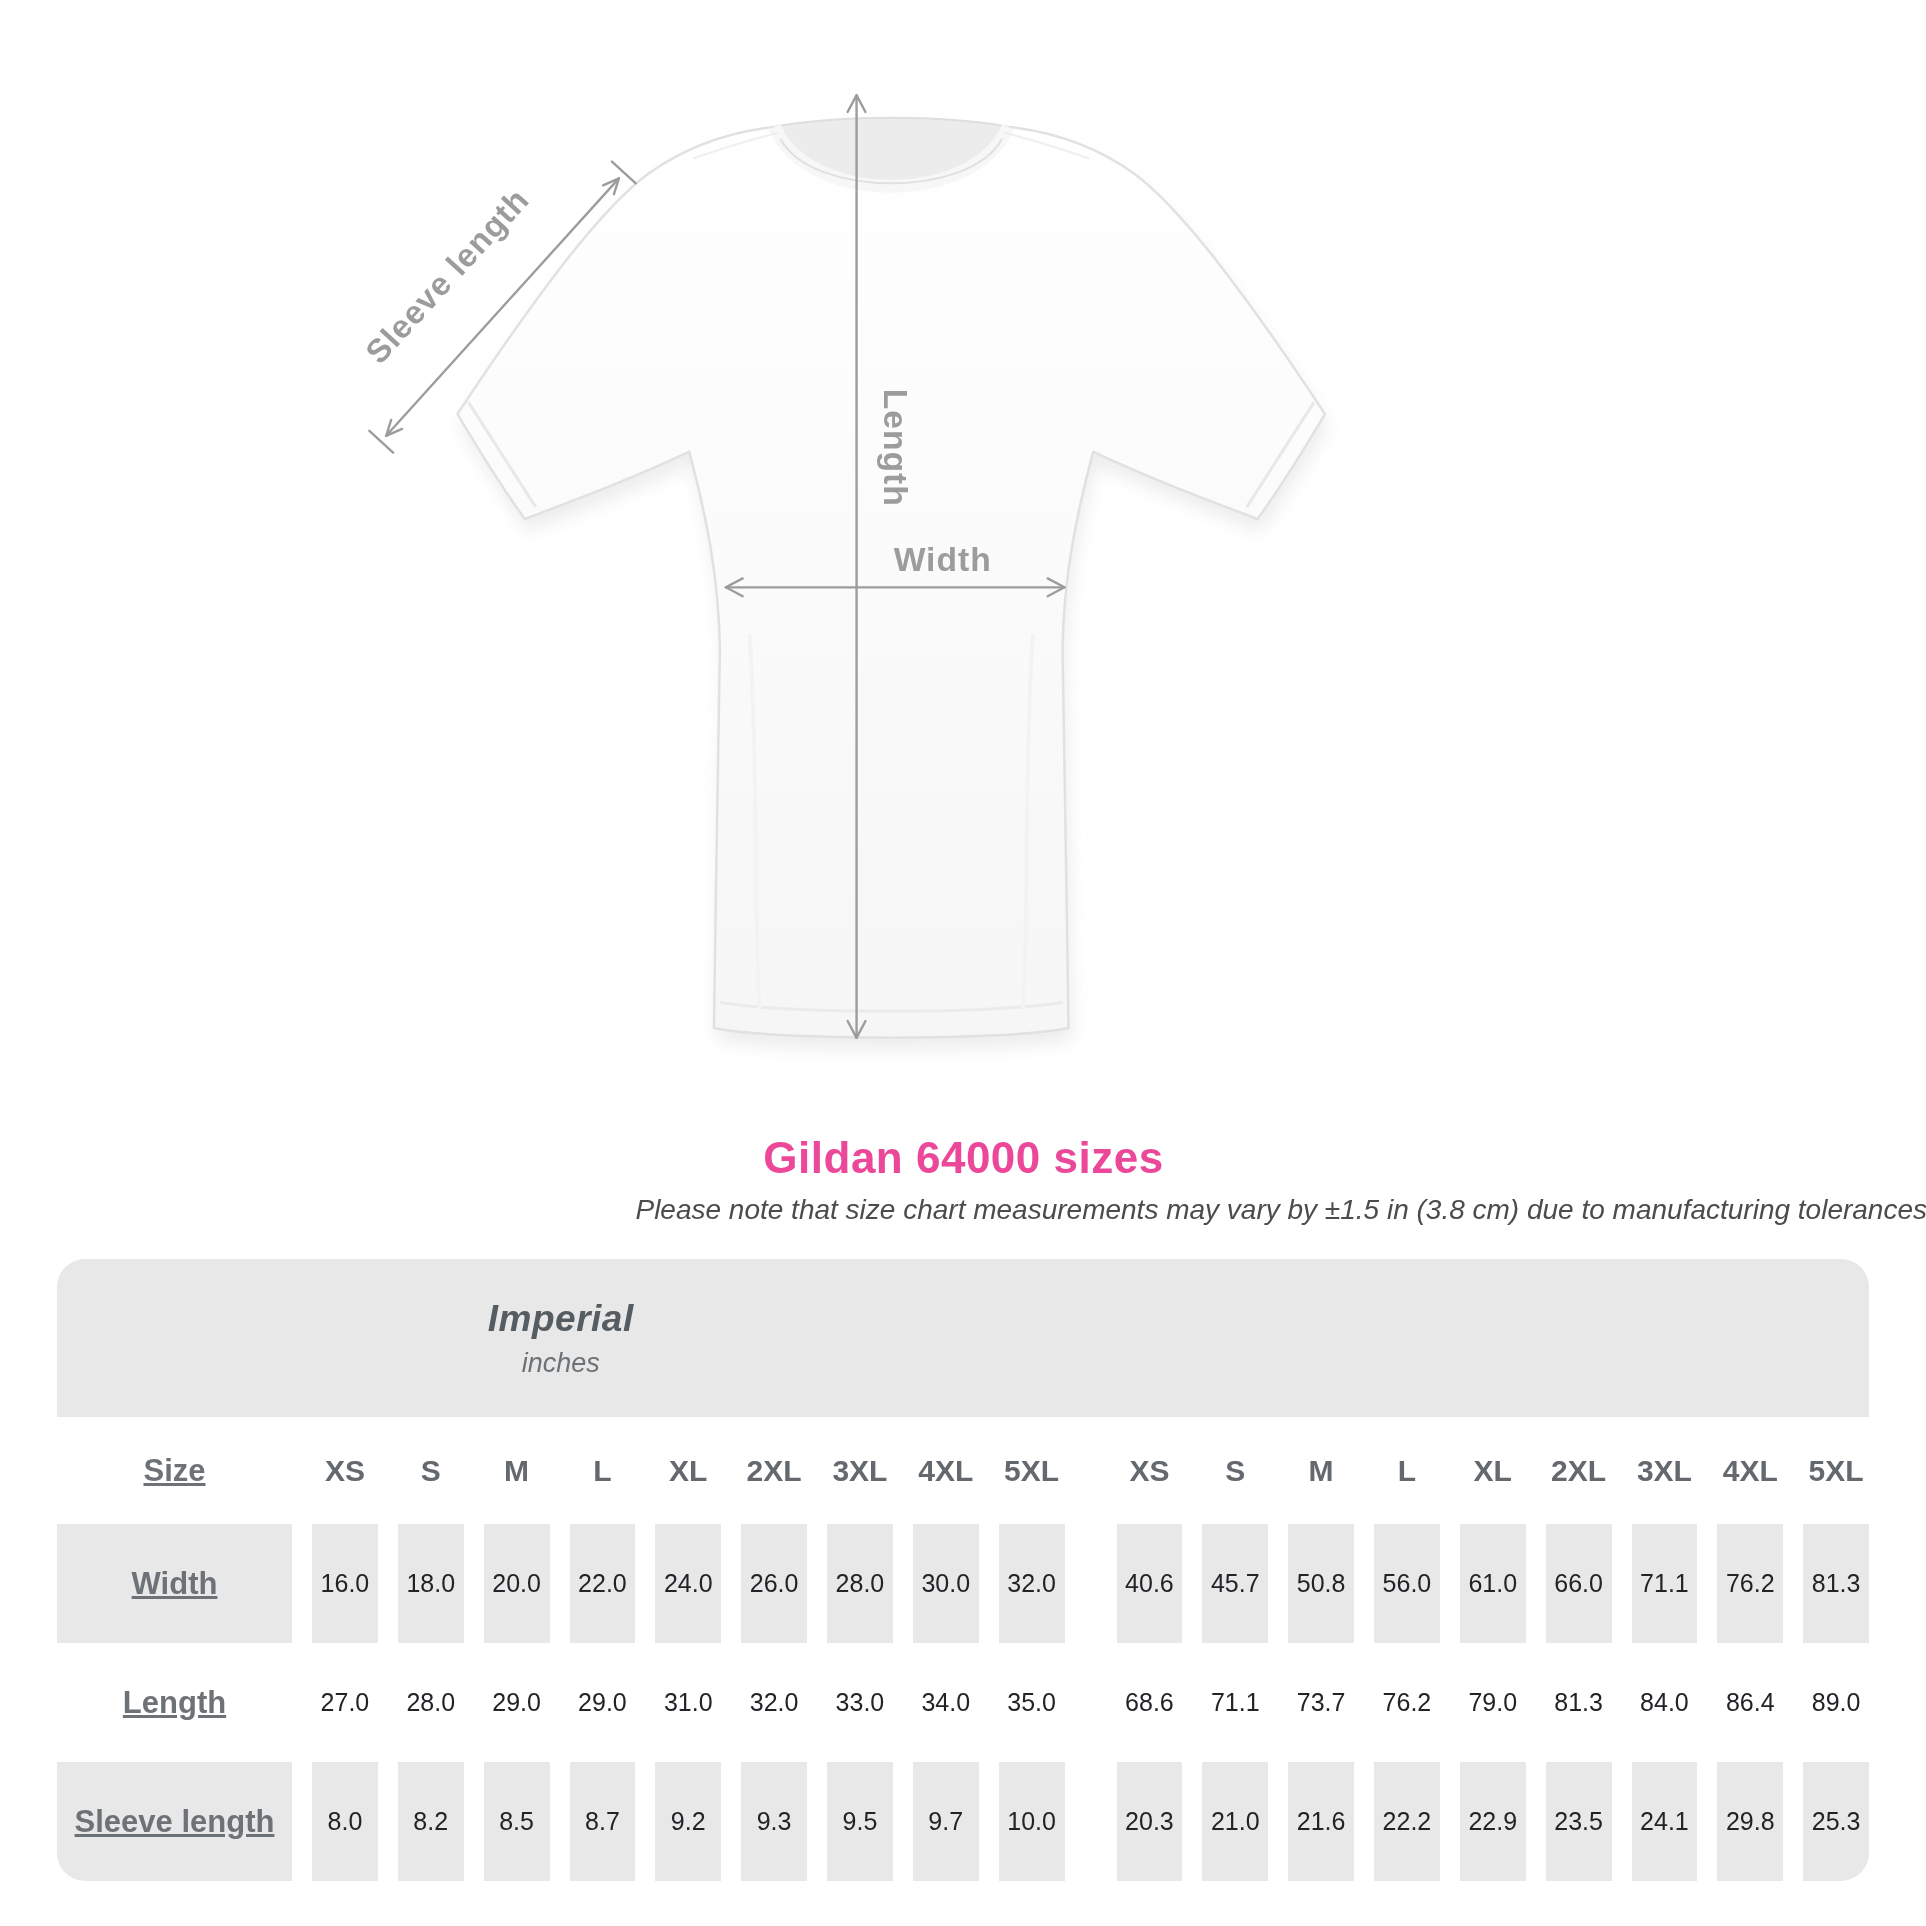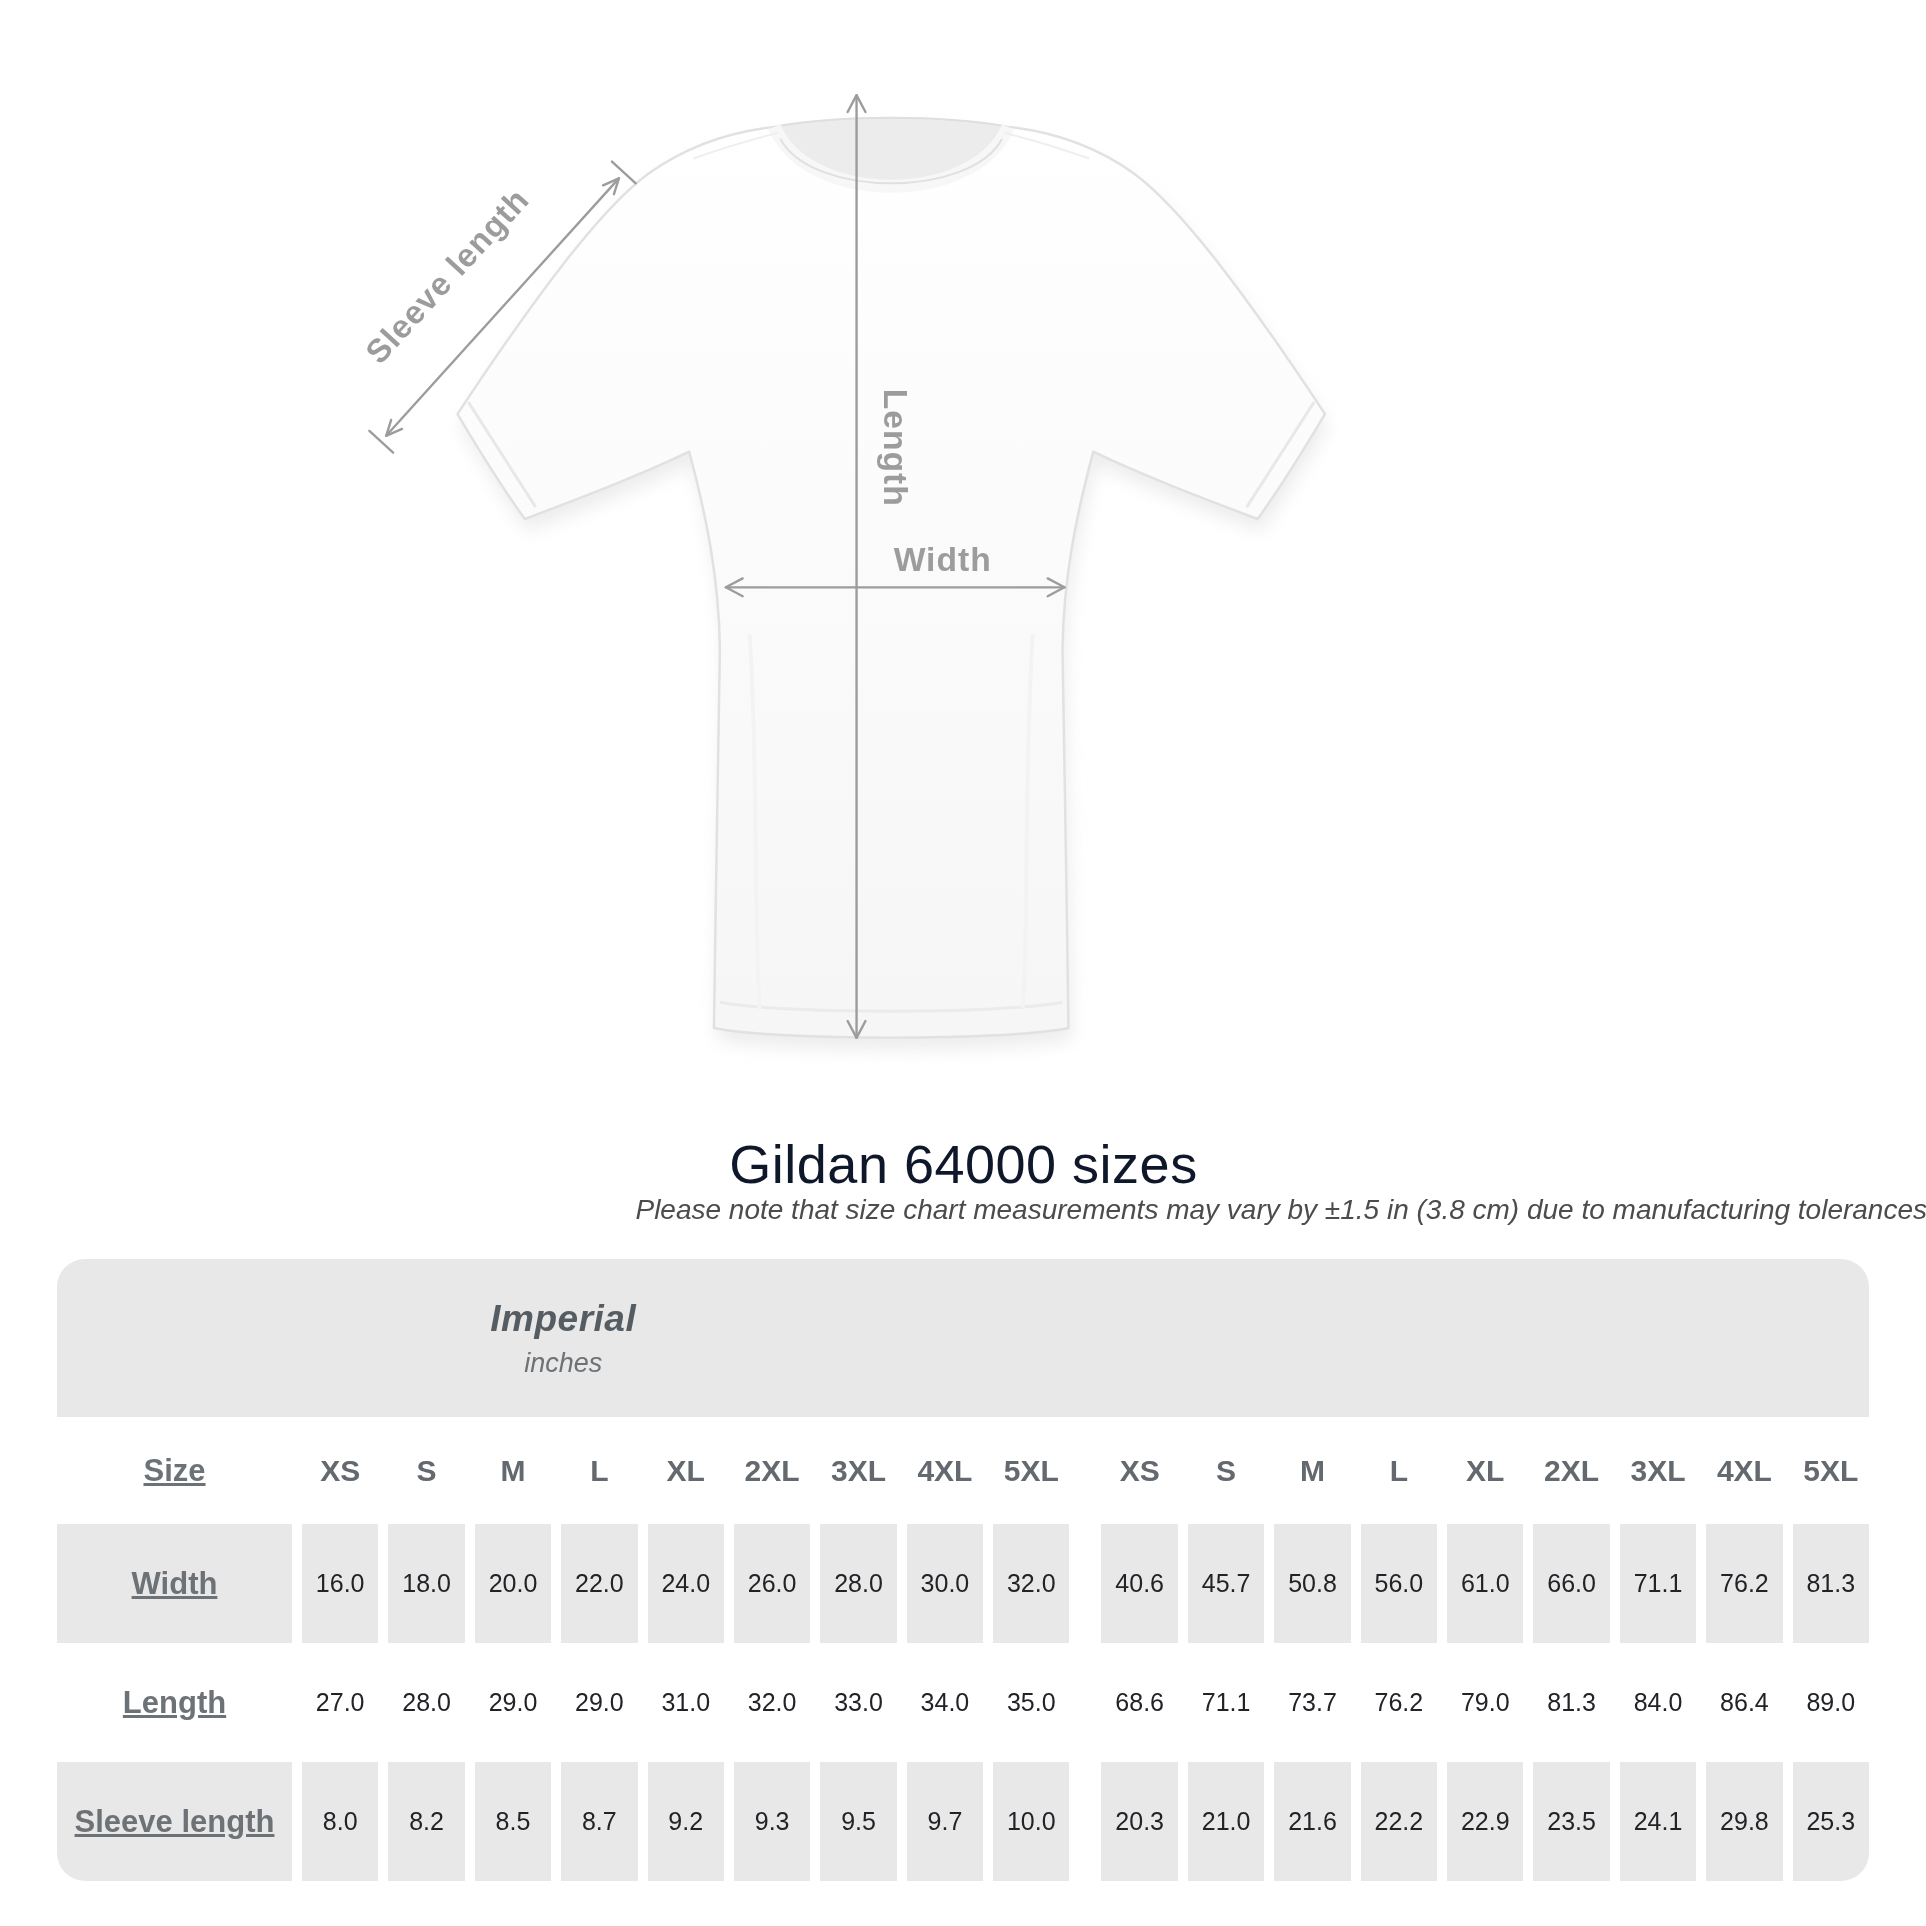--- a/index.html
+++ b/index.html
@@ -6,35 +6,35 @@
   body{
     width:1927px;height:1927px;position:relative;background:#ffffff;
     font-family:"Liberation Sans",sans-serif;overflow:hidden;
   }
   
   .shirt-wrap{position:absolute;left:0;top:0;width:1927px;height:1139px;}
   .anno-text{font-family:"Liberation Sans",sans-serif;font-weight:700;fill:#9c9c9c;letter-spacing:1px;}
   
   .page-title{
     position:absolute;top:1133px;left:0;width:100%;text-align:center;
-    font-size:54px;font-weight:400;color:#0f172a;letter-spacing:0.5px;
+    font-size:44px;font-weight:700;color:#ec4899;letter-spacing:0.5px;
   }
   .page-subtitle{
     position:absolute;top:1194px;left:0;width:100%;text-align:right;
     font-size:28px;font-style:italic;color:#4c4c4c;
   }
   
   .size-table{
     position:absolute;left:57px;top:1259px;width:1812px;
     border-radius:28px;overflow:hidden;background:#ffffff;
   }
   .band,.trow{
     display:grid;
     grid-template-columns:235px repeat(9,1fr) 12px repeat(9,1fr);
-    column-gap:10px;
+    column-gap:20px;
   }
   .band{height:158px;background:#e8e8e8;}
   .band .group{display:flex;flex-direction:column;align-items:center;justify-content:center;gap:8px;}
   .group-imperial{grid-column:1/11;}
   .group-metric{grid-column:12/21;}
   .group-label{font-size:37px;font-weight:700;font-style:italic;color:#565d62;letter-spacing:0.5px;}
   .group-sub{font-size:27px;font-style:italic;color:#6d7277;}
   .trow{height:119px;}
   .trow.size-row{height:107px;}
   .cell{display:flex;align-items:center;justify-content:center;}

